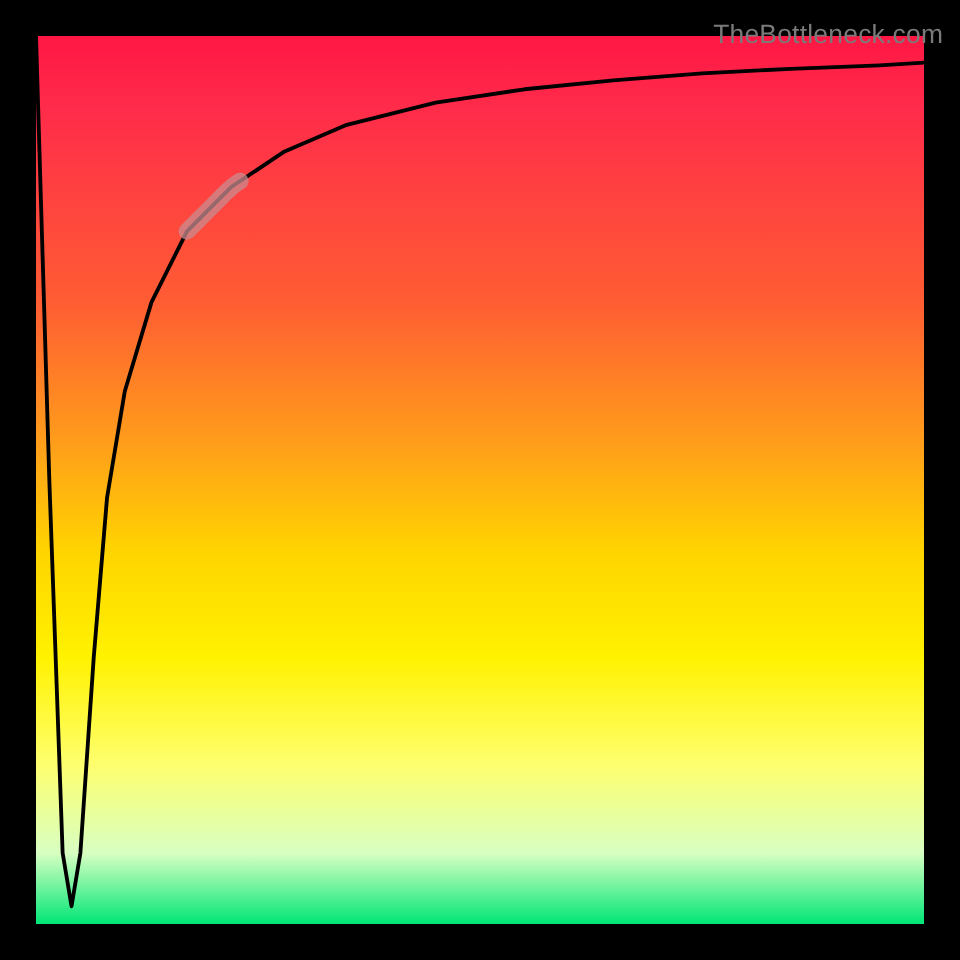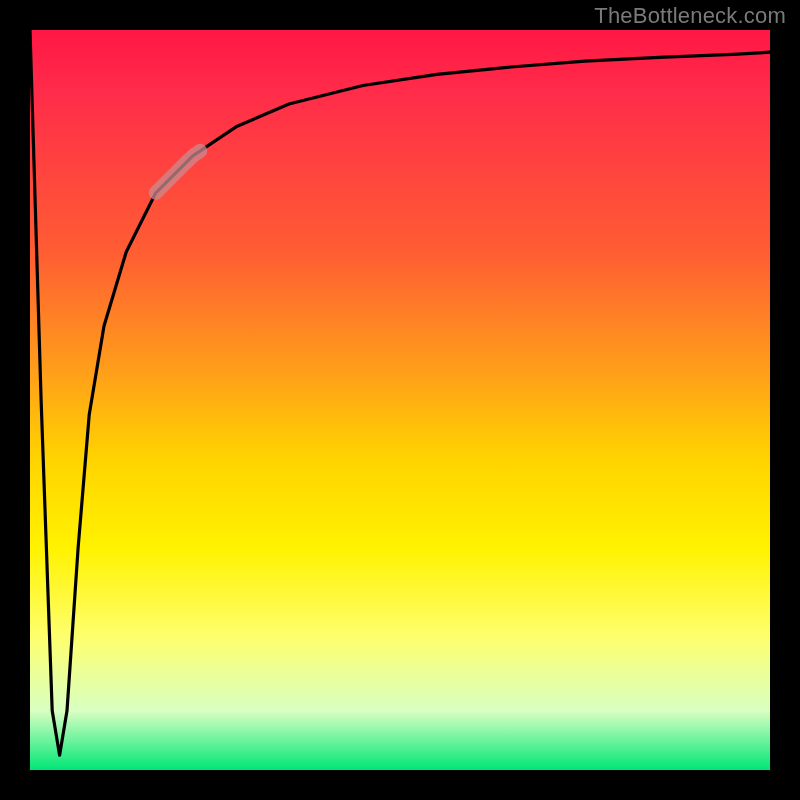--- a/index.html
+++ b/index.html
@@ -12,21 +12,21 @@
     font-family: Arial, Helvetica, sans-serif;
   }
   .frame {
     position: relative;
     width: 800px;
     height: 800px;
     background: #000;
   }
   .watermark {
     position: absolute;
-    top: 3px;
+    top: 16px;
     right: 14px;
     color: #7a7a7a;
     font-size: 22px;
     font-weight: 400;
     letter-spacing: 0.2px;
     z-index: 5;
   }
   .plot-area {
     position: absolute;
     left: 30px;

